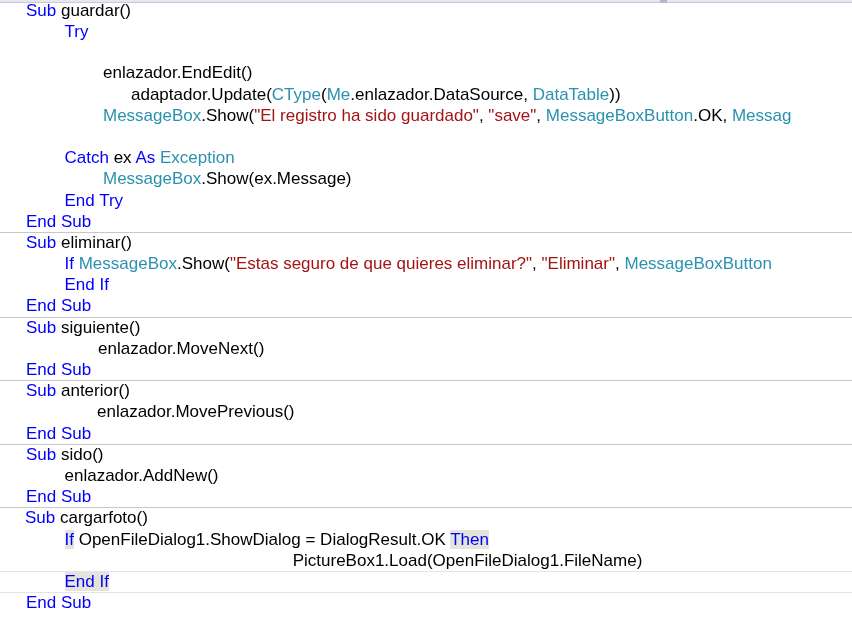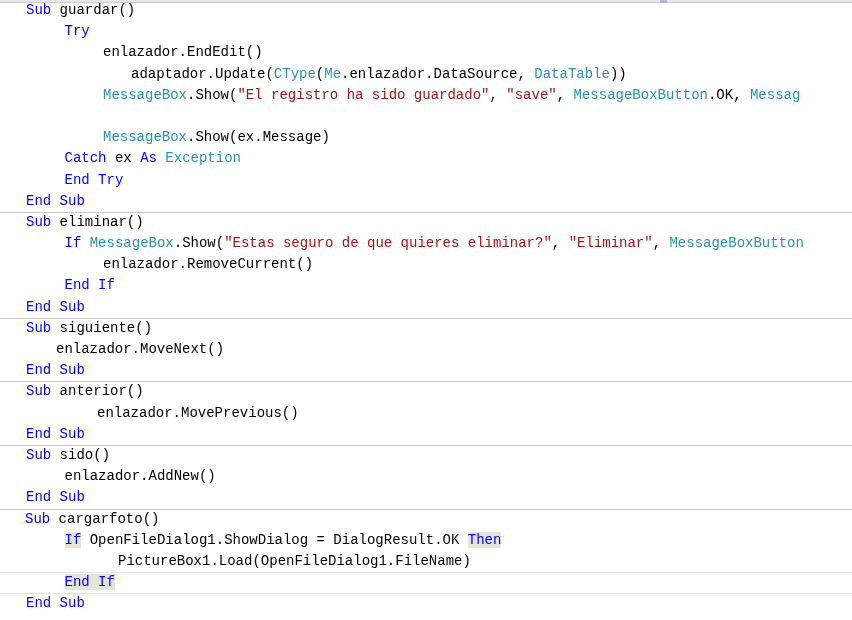--- a/index.html
+++ b/index.html
@@ -6,22 +6,22 @@
     margin: 0;
     padding: 0;
     background: #ffffff;
   }
   #editor {
     position: relative;
     width: 852px;
     height: 620px;
     background: #ffffff;
     overflow: hidden;
-    font-family: Liberation Mono, monospace;
-    font-size: 14px;
+    font-family: Liberation Sans, sans-serif;
+    font-size: 17px;
     line-height: 21.2px;
     color: #000000;
     -webkit-font-smoothing: antialiased;
   }
   .code-area {
     position: absolute;
     left: 0;
     top: 0;
     width: 852px;
   }
@@ -81,41 +81,40 @@
 </head>
 <body>
 
 <div id="editor">
   <div class="top-rule">
     <div class="notch"></div>
   </div>
   <div class="code-area">
       <div class="code-line" style="padding-left: 26px;"><span class="kw">Sub</span><span class="pln"> guardar()</span></div>
       <div class="code-line" style="padding-left: 64.5px;"><span class="kw">Try</span></div>
-      <div class="code-line" style="padding-left: 103px;"><span class="pln">enlazador.EndEdit()</span></div>
+      <div class="code-line" style="padding-left: 103px; margin-top: 20px;"><span class="pln">enlazador.EndEdit()</span></div>
       <div class="code-line" style="padding-left: 103px; margin-left: 28px;"><span class="pln">adaptador.Update(</span><span class="typ">CType</span><span class="pln">(</span><span class="typ">Me</span><span class="pln">.enlazador.DataSource, </span><span class="typ">DataTable</span><span class="pln">))</span></div>
       <div class="code-line" style="padding-left: 103px;"><span class="typ">MessageBox</span><span class="pln">.Show(</span><span class="str">"El registro ha sido guardado"</span><span class="pln">, </span><span class="str">"save"</span><span class="pln">, </span><span class="typ">MessageBoxButton</span><span class="pln">.OK, </span><span class="typ">Messag</span></div>
       <div class="code-line" style="padding-left: 26px;"></div>
+      <div class="code-line" style="padding-left: 64.5px;"><span class="kw">Catch</span><span class="pln"> ex </span><span class="kw">As</span><span class="pln"> </span><span class="typ">Exception</span></div>
       <div class="code-line" style="padding-left: 103px;"><span class="typ">MessageBox</span><span class="pln">.Show(ex.Message)</span></div>
-      <div class="code-line" style="padding-left: 64.5px;"><span class="kw">Catch</span><span class="pln"> ex </span><span class="kw">As</span><span class="pln"> </span><span class="typ">Exception</span></div>
       <div class="code-line" style="padding-left: 64.5px;"><span class="kw">End Try</span></div>
       <div class="code-line" style="padding-left: 26px;"><span class="kw">End Sub</span></div>
       <div class="code-line sep" style="padding-left: 26px;"><span class="kw">Sub</span><span class="pln"> eliminar()</span></div>
       <div class="code-line" style="padding-left: 64.5px;"><span class="kw">If</span><span class="pln"> </span><span class="typ">MessageBox</span><span class="pln">.Show(</span><span class="str">"Estas seguro de que quieres eliminar?"</span><span class="pln">, </span><span class="str">"Eliminar"</span><span class="pln">, </span><span class="typ">MessageBoxButton</span></div>
-      <div class="code-line" style="padding-left: 103px;"><span class="pln">enlazador.RemoveCurrent()</span></div>
       <div class="code-line" style="padding-left: 64.5px;"><span class="kw">End If</span></div>
       <div class="code-line" style="padding-left: 26px;"><span class="kw">End Sub</span></div>
       <div class="code-line sep" style="padding-left: 26px;"><span class="kw">Sub</span><span class="pln"> siguiente()</span></div>
-      <div class="code-line" style="padding-left: 56px;"><span class="pln">enlazador.MoveNext()</span></div>
+      <div class="code-line" style="padding-left: 98px;"><span class="pln">enlazador.MoveNext()</span></div>
       <div class="code-line" style="padding-left: 26px;"><span class="kw">End Sub</span></div>
       <div class="code-line sep" style="padding-left: 26px;"><span class="kw">Sub</span><span class="pln"> anterior()</span></div>
       <div class="code-line" style="padding-left: 97px;"><span class="pln">enlazador.MovePrevious()</span></div>
       <div class="code-line" style="padding-left: 26px;"><span class="kw">End Sub</span></div>
       <div class="code-line sep" style="padding-left: 26px;"><span class="kw">Sub</span><span class="pln"> sido()</span></div>
       <div class="code-line" style="padding-left: 64.5px;"><span class="pln">enlazador.AddNew()</span></div>
       <div class="code-line" style="padding-left: 26px;"><span class="kw">End Sub</span></div>
       <div class="code-line sep" style="padding-left: 25px;"><span class="kw">Sub</span><span class="pln"> cargarfoto()</span></div>
       <div class="code-line" style="padding-left: 64.5px;"><span class="kw hl">If</span><span class="pln"> OpenFileDialog1.ShowDialog = DialogResult.OK </span><span class="kw hl">Then</span></div>
-      <div class="code-line" style="padding-left: 118px;"><span class="pln">PictureBox1.Load(OpenFileDialog1.FileName)</span></div>
+      <div class="code-line" style="padding-left: 83px; text-align: center;"><span class="pln">PictureBox1.Load(OpenFileDialog1.FileName)</span></div>
       <div class="code-line sep-light" style="padding-left: 64.5px;"><span class="kw hl">End If</span></div>
       <div class="code-line sep-light" style="padding-left: 26px;"><span class="kw">End Sub</span></div>
     </div>
 </div>
 
 </body></html>

